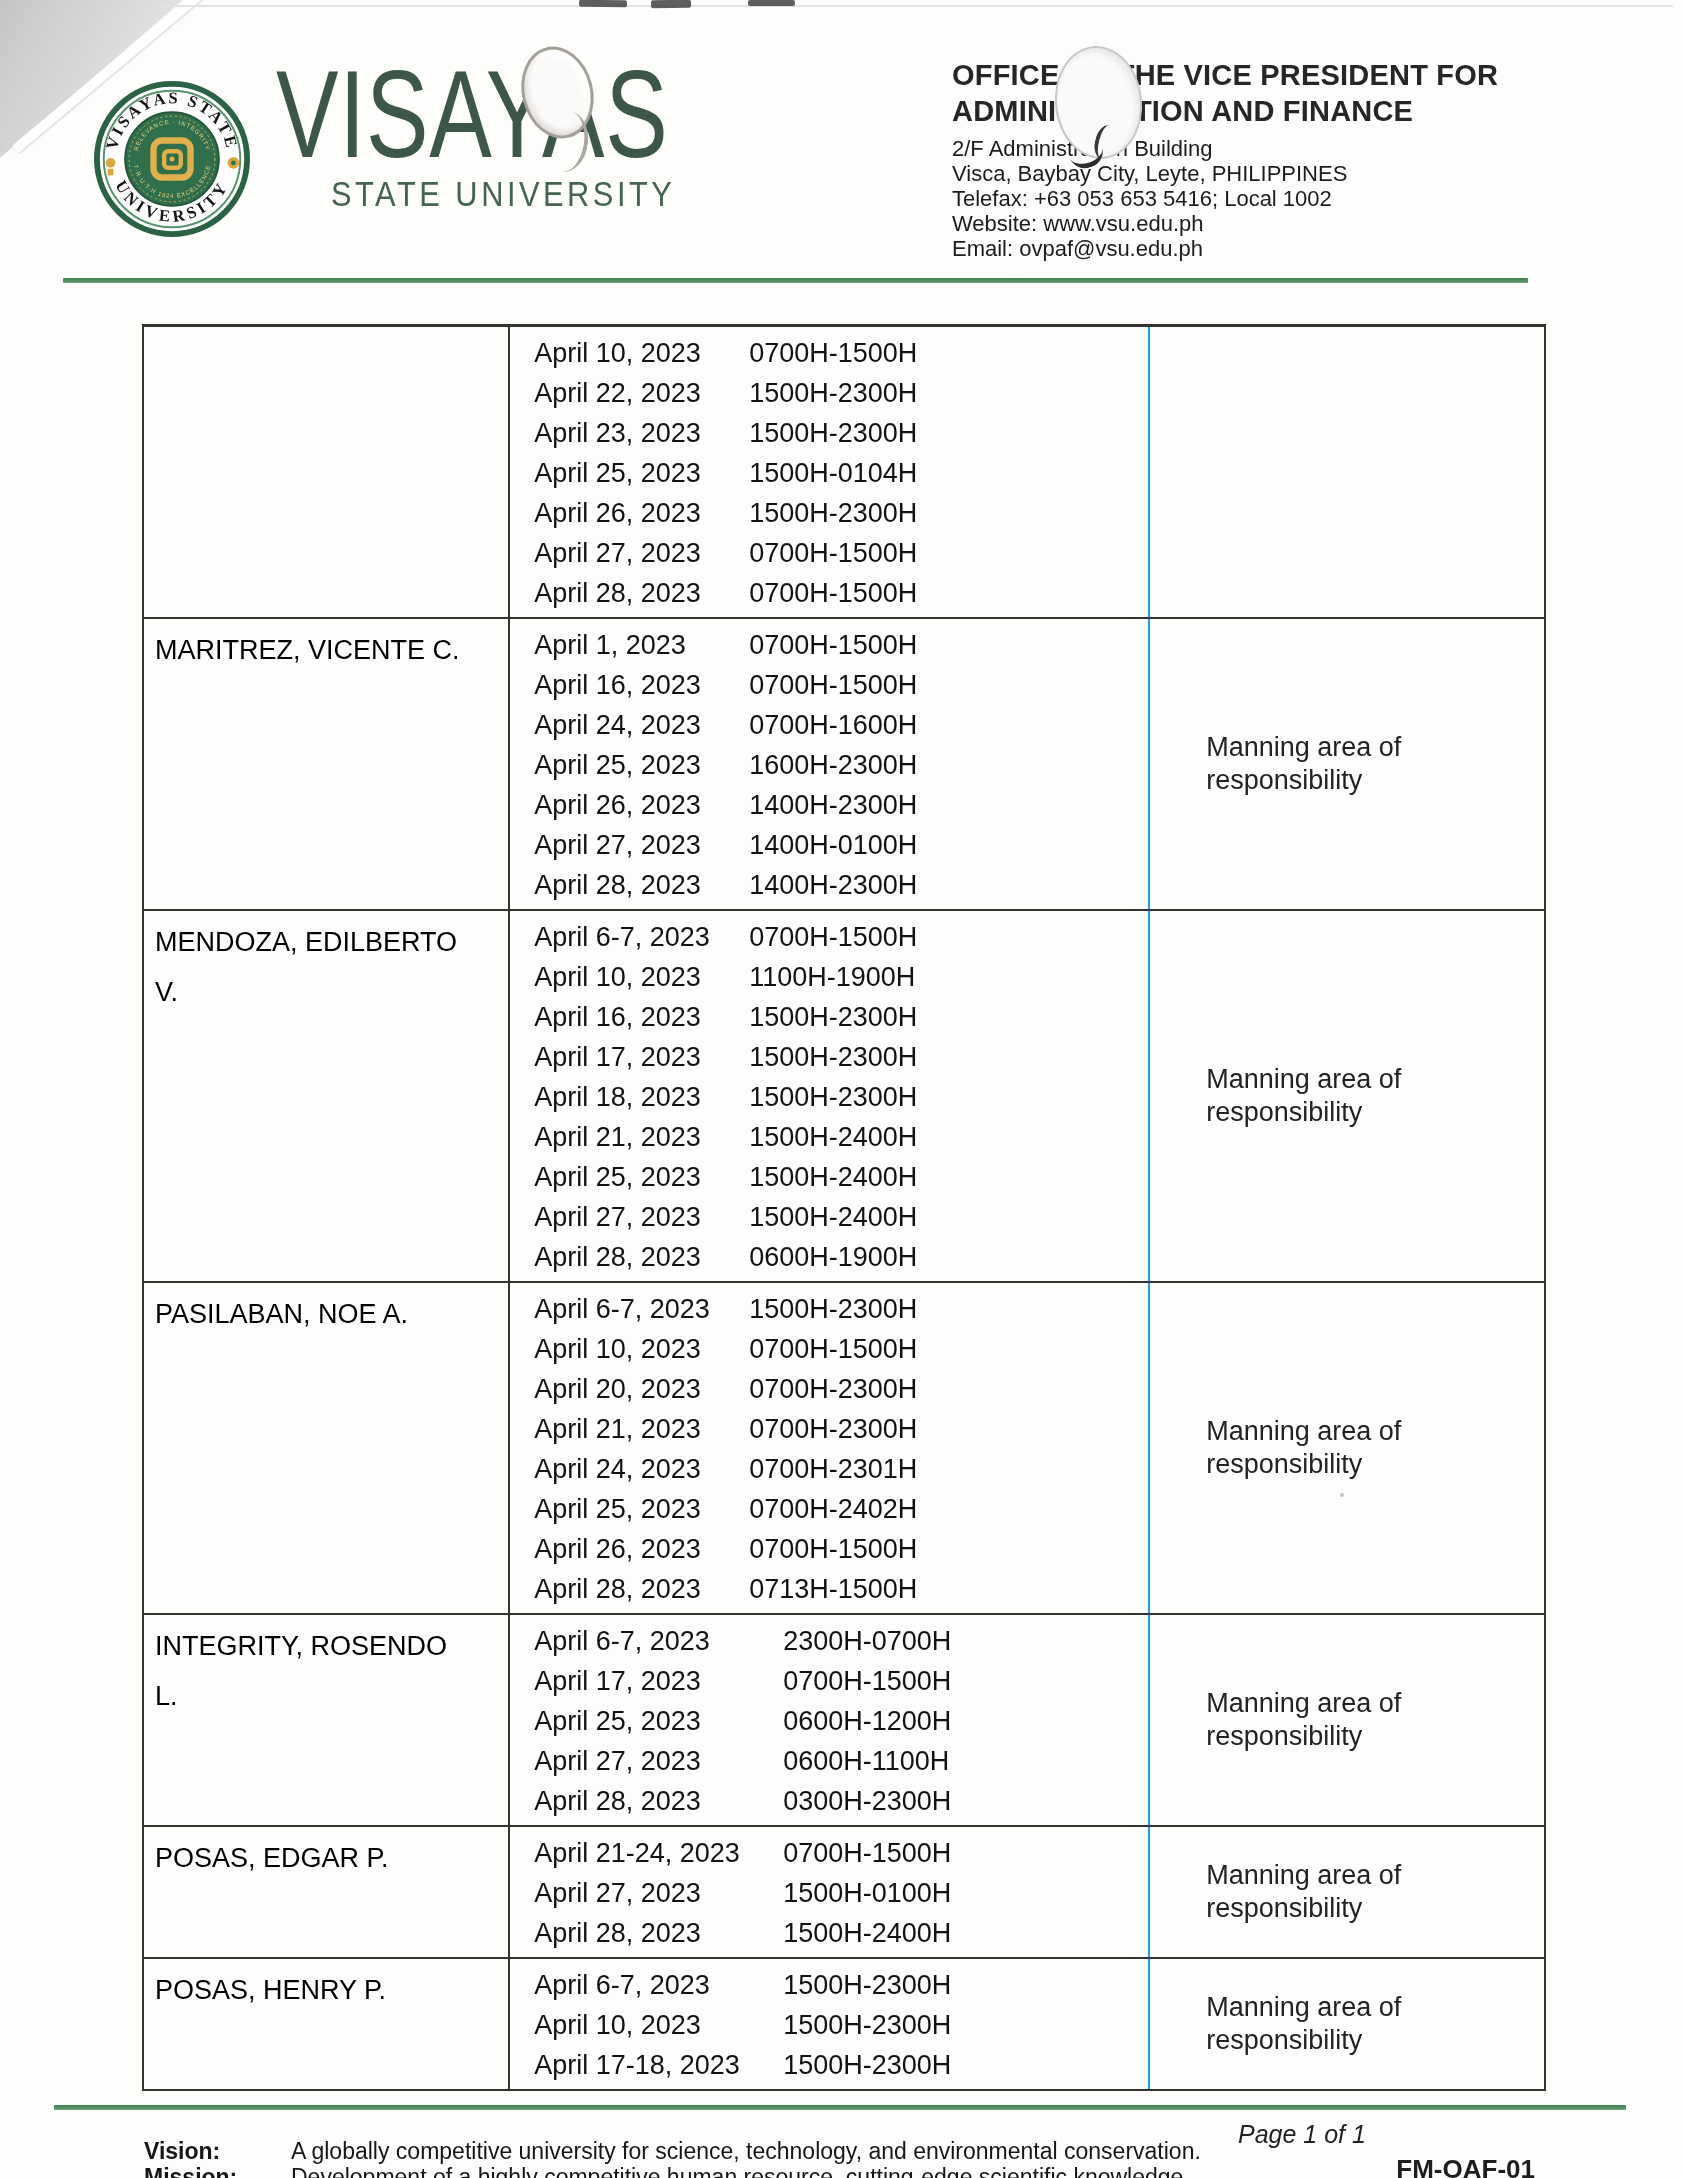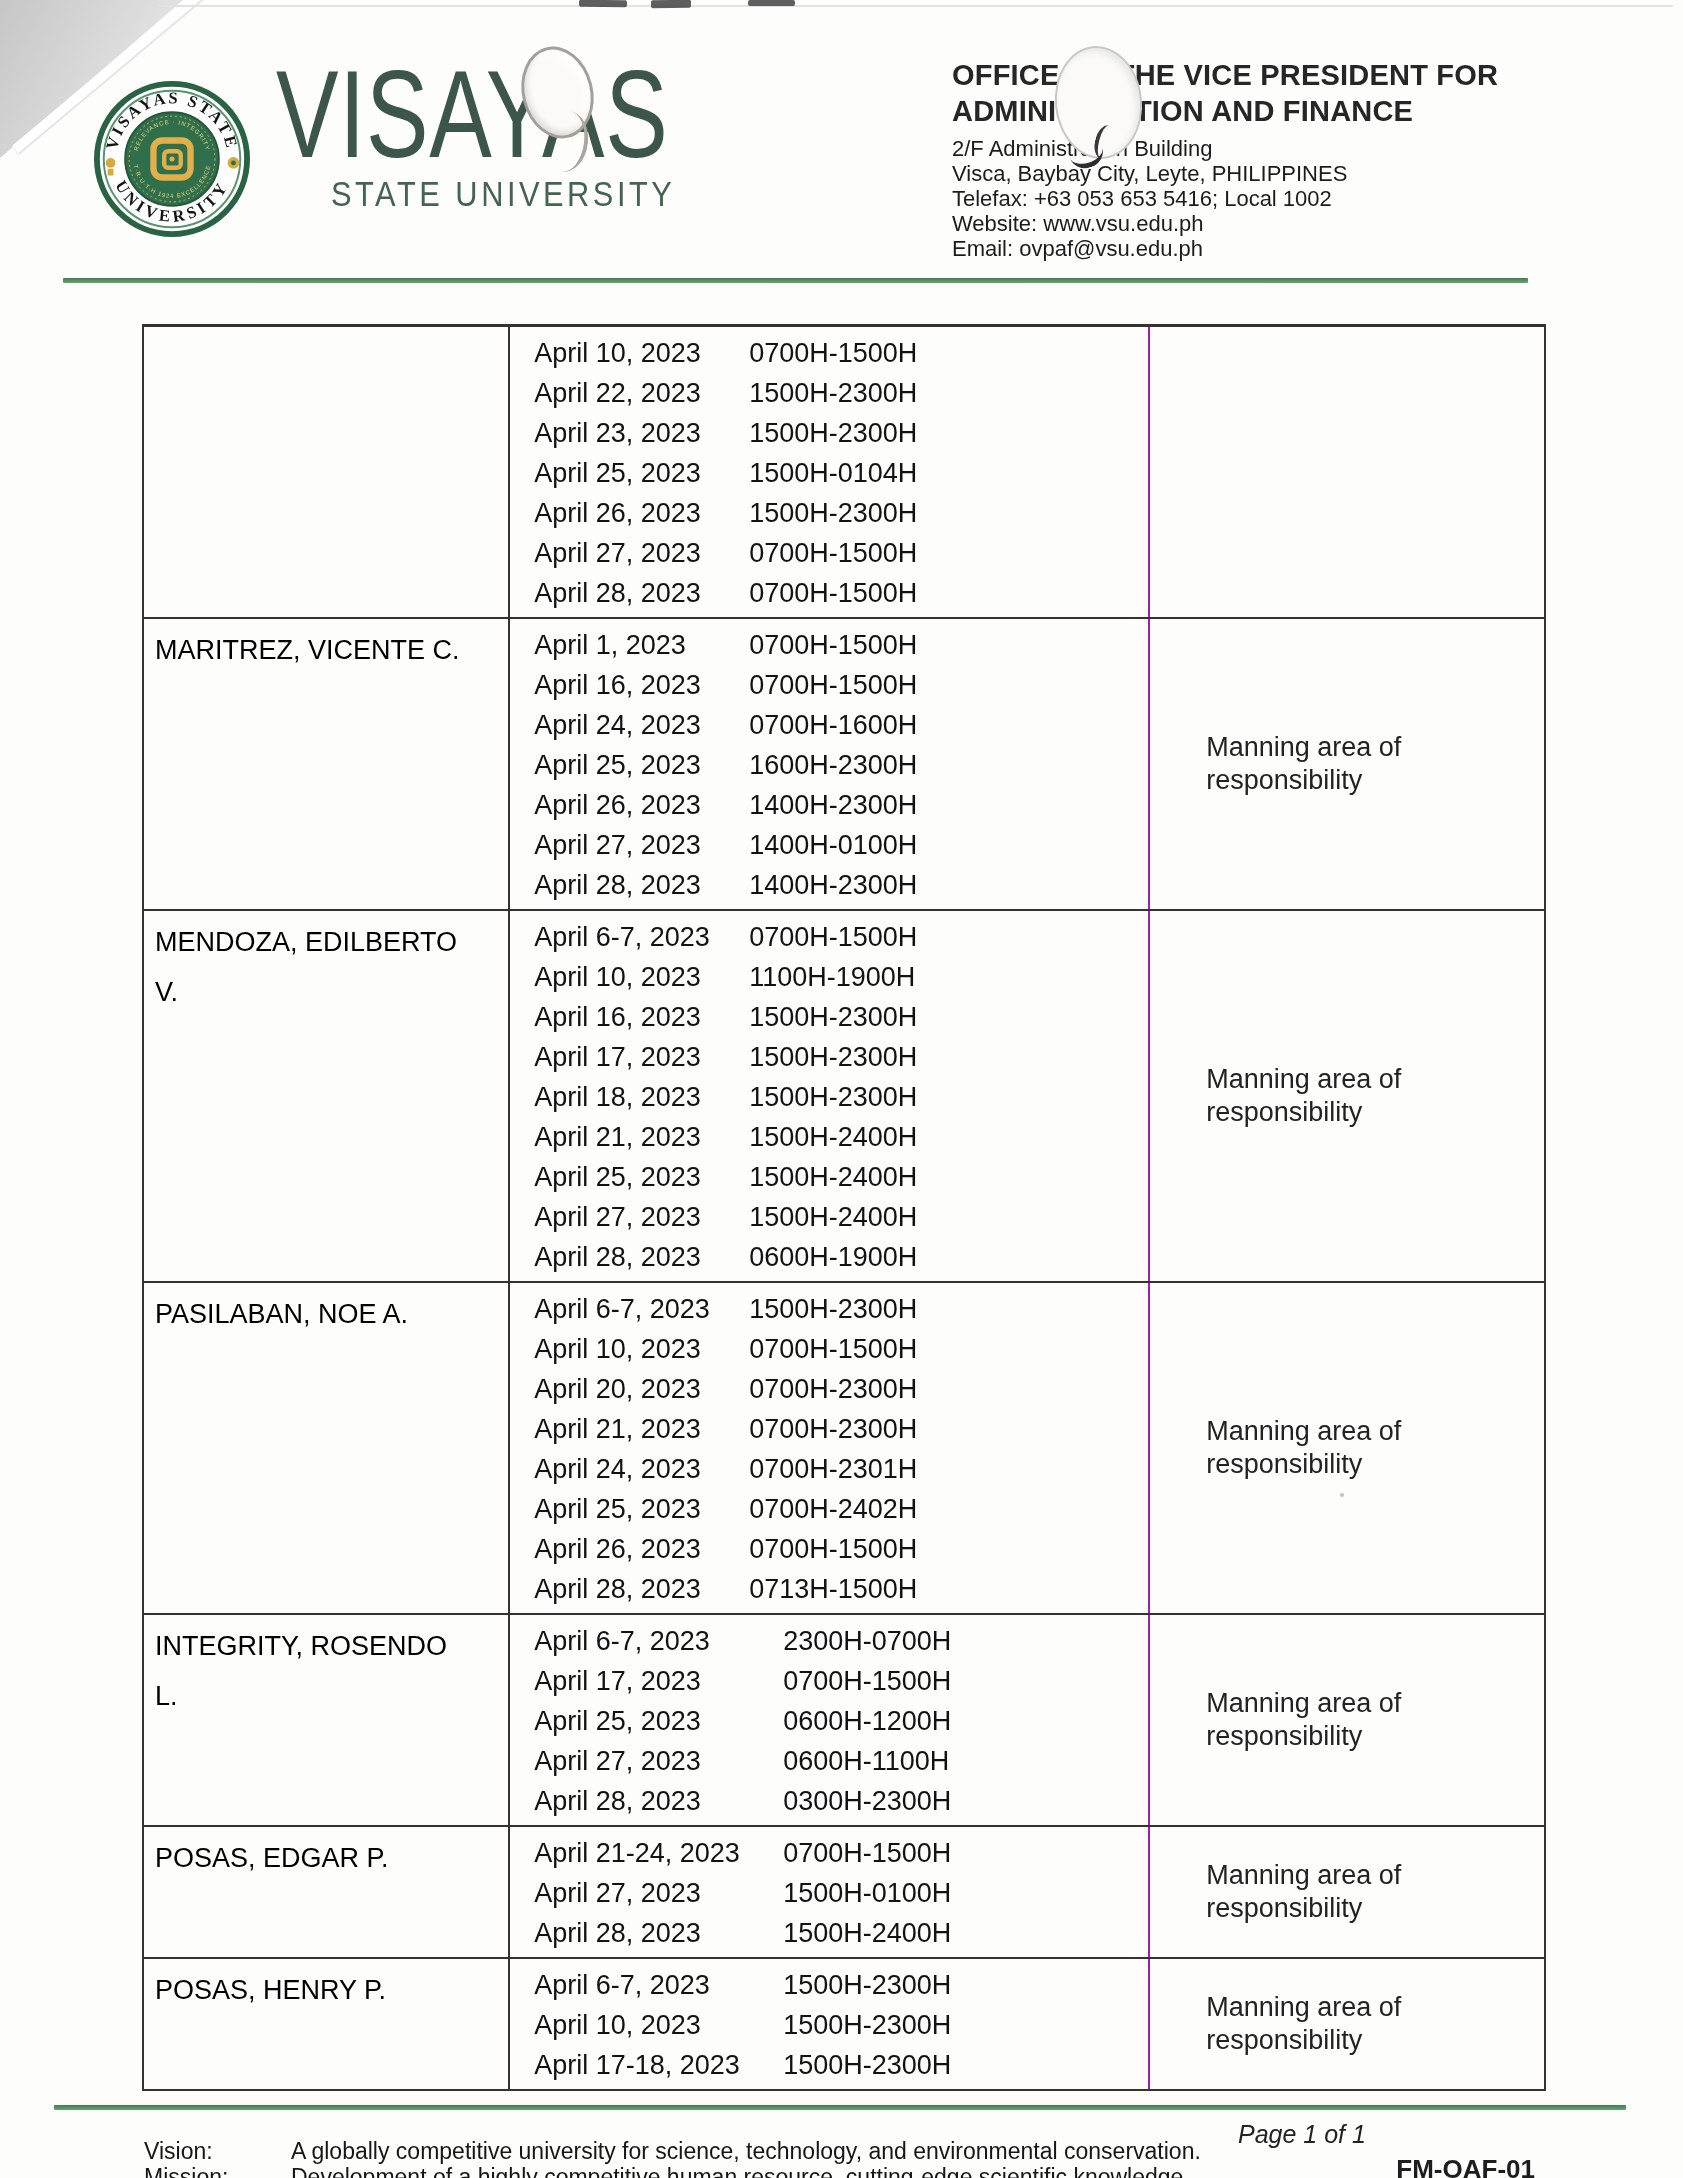--- a/index.html
+++ b/index.html
@@ -44,37 +44,37 @@
   .rule{position:absolute;height:5px;background:linear-gradient(#3f7d51,#6ba277);border-radius:1px;}
   .rule.top{left:63px;top:278px;width:1465px;}
   .rule.bottom{left:54px;top:2105px;width:1572px;}
   
   .sched-table{position:absolute;left:142px;top:324px;width:1404px;
     border:2px solid #36332f;border-top-width:3px;box-sizing:border-box;background:transparent;}
   .group{display:flex;}
   .group + .group{border-top:2px solid #36332f;}
   .cell-name{width:377px;box-sizing:border-box;padding:6px 28px 0 11px;
     border-right:2px solid #36332f;font-size:27px;line-height:50px;color:#000000;white-space:pre-line;}
-  .cell-sched{width:661px;box-sizing:border-box;padding:6px 8px 4px 0;border-right:2px solid #a21caf;}
+  .cell-sched{width:661px;box-sizing:border-box;padding:6px 8px 4px 0;border-right:2px solid #0ea5e9;}
   .entry{display:flex;align-items:center;height:40px;font-size:27px;color:#121212;}
   .entry .date{width:215px;padding-left:24px;box-sizing:content-box;}
   .entry .time{padding-left:0;}
   .group.shift .entry .time{padding-left:34px;}
   .cell-note{width:365px;box-sizing:border-box;display:flex;align-items:center;
     padding-left:16px;font-size:27px;line-height:33px;color:#222;margin-left:40px;}
   .cell-note .txt{width:218px;}
   
   .page-label{position:absolute;left:1238px;top:2120px;width:297px;text-align:left;
     font-size:25px;font-style:italic;color:#222;}
   .form-code{position:absolute;left:1238px;top:2154px;width:297px;text-align:right;
     font-size:26px;font-weight:700;color:#1d1d1d;}
   .vm-row{position:absolute;left:144px;width:1188px;display:flex;font-size:23px;color:#161616;}
   .vm-row.vision{top:2138px;}
   .vm-row.mission{top:2164px;}
-  .vm-label{width:147px;font-weight:400;}
+  .vm-label{width:147px;font-weight:700;}
   .vm-text{flex:1;}
 </style>
 </head>
 <body>
 
 <div class="page">
 
   <div class="corner-artifact"></div>
   <div class="corner-edge"></div>
   <div class="top-edge-line"></div>

